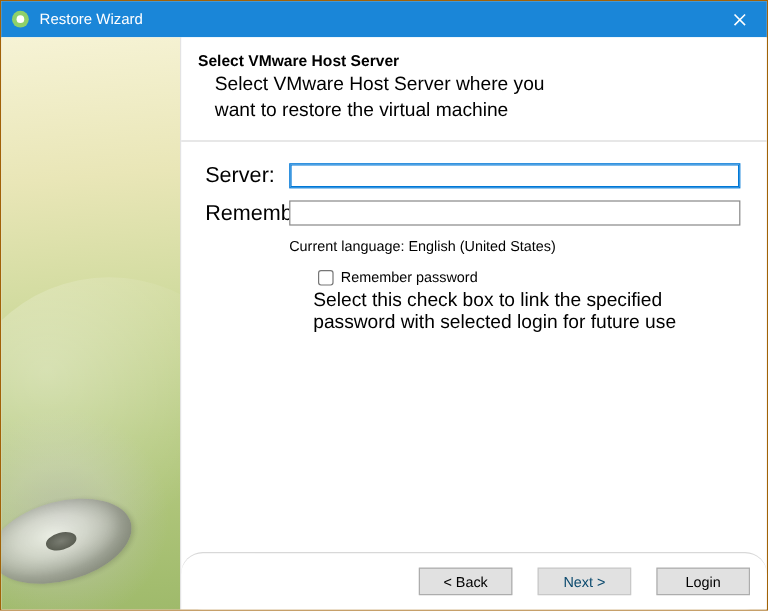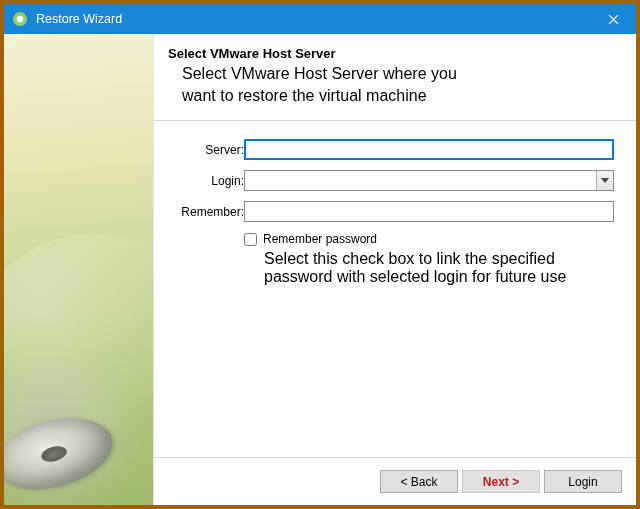--- a/index.html
+++ b/index.html
@@ -6,21 +6,21 @@
   html, body { margin:0; padding:0; }
   body {
     font-family: "Segoe UI", Tahoma, sans-serif;
     font-size: 12px;
     color: #000;
     background: #fff;
   }
   .window {
     width: 640px;
     height: 509px;
-    border: 4px solid #a16207;
+    border: 1px solid #a16207;
     display: flex;
     flex-direction: column;
     position: relative;
     background: #fff;
   }
   
   .titlebar {
     height: 30px;
     background: #1a86d8;
     color: #fff;
@@ -127,22 +127,21 @@
   .form {
     padding: 18px 22px 10px 20px;
   }
   .row {
     display:flex;
     align-items:center;
     margin-bottom: 10px;
   }
   .row label.fld {
     width: 70px;
-    font-size:12px;
-    text-align:right;
+    font-size:18px;
   }
   .text-input, .combo-wrap, .pw-input {
     flex:1;
   }
   input[type=text], input[type=password] {
     width:100%;
     height:21px;
     border:1px solid #888;
     font: inherit;
     padding: 1px 4px;
@@ -167,21 +166,21 @@
     border-left:1px solid #aaa;
     background: linear-gradient(#f4f4f4,#e4e4e4);
     display:flex; align-items:center; justify-content:center;
   }
   .combo-btn svg { width:8px; height:6px; }
   .lang-line {
     margin: 4px 0 12px 70px;
     font-size:12px;
   }
   .check-row {
-    margin-left: 70px;
+    margin-left: 94px;
     display:flex;
     align-items:center;
     gap:6px;
     font-size:12px;
   }
   .check-row input[type=checkbox]{
     width:13px; height:13px;
     margin:0;
     accent-color:#333;
   }
@@ -191,39 +190,39 @@
   }
   
   .footer {
     margin-top:auto;
     border-top:1px solid #d8d8d8;
     height:48px;
     display:flex;
     align-items:center;
     justify-content:flex-end;
     padding: 0 14px;
-    gap:4px;
+    gap:21px;
     background:#fff;
+    border-radius:18px;
   }
   .btn {
     min-width: 78px;
     height: 23px;
     border:1px solid #adadad;
     background: #e1e1e1;
     font: inherit;
     font-size:12px;
     padding: 0 10px;
     color:#000;
     cursor: default;
   }
   .btn[disabled] {
-    color:#b91c1c;
+    color:#0c4a6e;
     background:#e1e1e1;
     border-color:#c8c8c8;
-    font-weight:bold;
   }
 </style>
 </head>
 <body>
 
 <div class="window">
 
   <div class="titlebar">
     <span class="app-icon">
       <svg viewBox="0 0 16 16">
@@ -256,39 +255,29 @@
 
       <div class="form">
 
         <div class="row">
           <label class="fld">Server:</label>
           <div class="text-input">
             <input type="text" class="server-focus" value="" style="">
           </div>
         </div>
 
-        <div class="row">
-          <label class="fld">Login:</label>
-          <div class="combo-wrap">
-            <input type="text" value="" style="">
-            <div class="combo-btn">
-              <svg viewBox="0 0 8 6">
-                  <path d="M0 0 L4 5 L8 0 Z" fill="#444"></path>
-                </svg>
-            </div>
-          </div>
-        </div>
 
         <div class="row">
           <label class="fld">Remember:</label>
           <div class="pw-input">
             <input type="password" value="" style="">
           </div>
         </div>
 
+        <div class="lang-line">Current language: English (United States)</div>
 
         <div class="check-row">
           <input type="checkbox" style="">
           <span>Remember password</span>
         </div>
         <div class="check-sub">Select this check box to link the specified password with selected login for future use</div>
 
       </div>
 
       <div class="footer">

